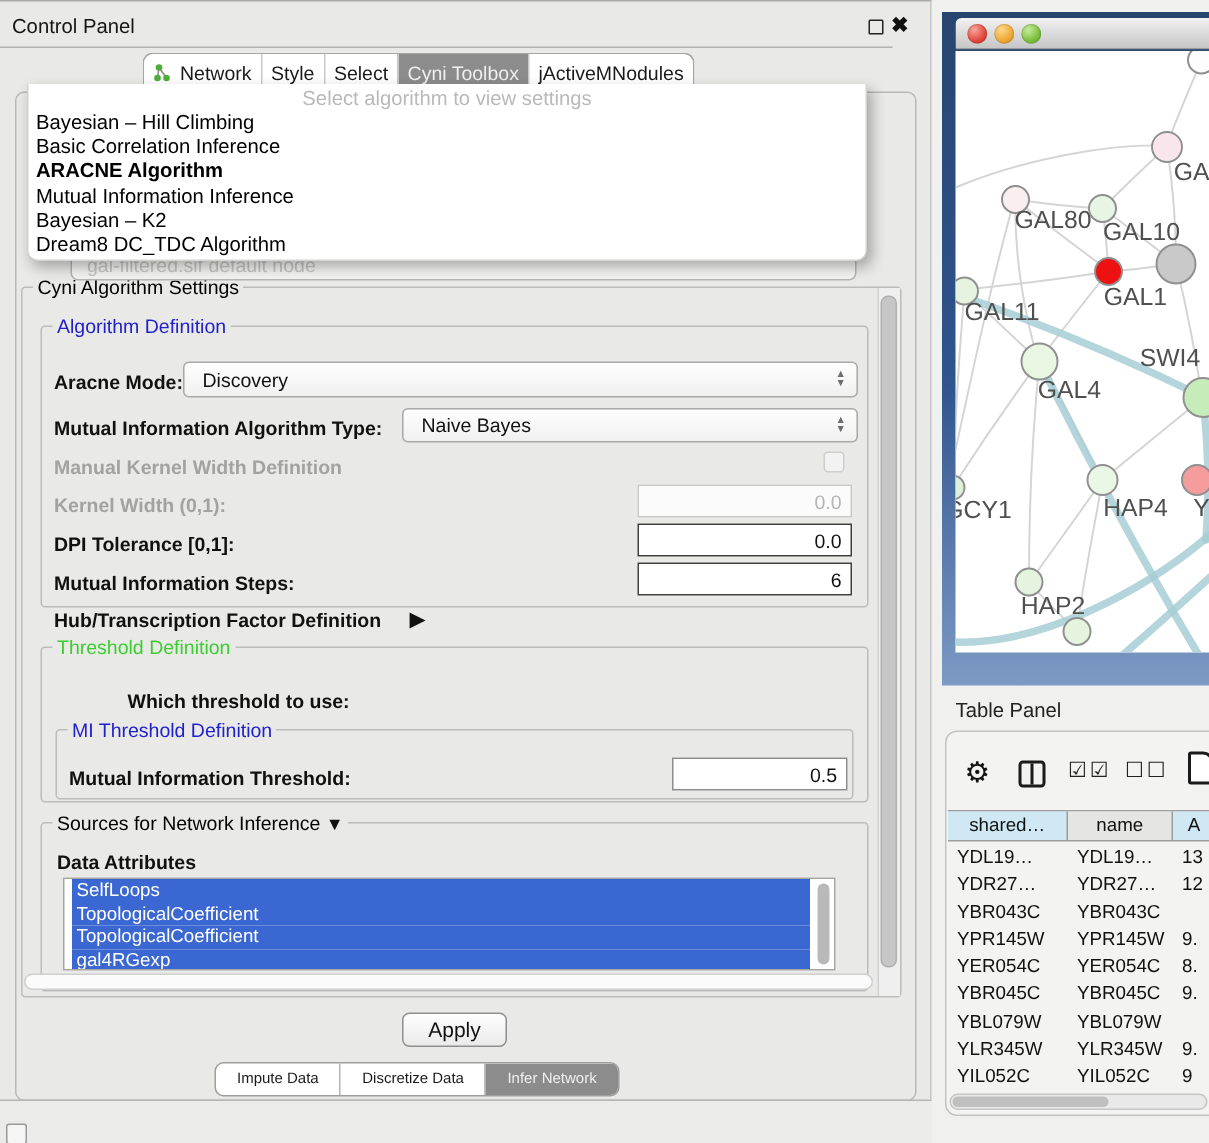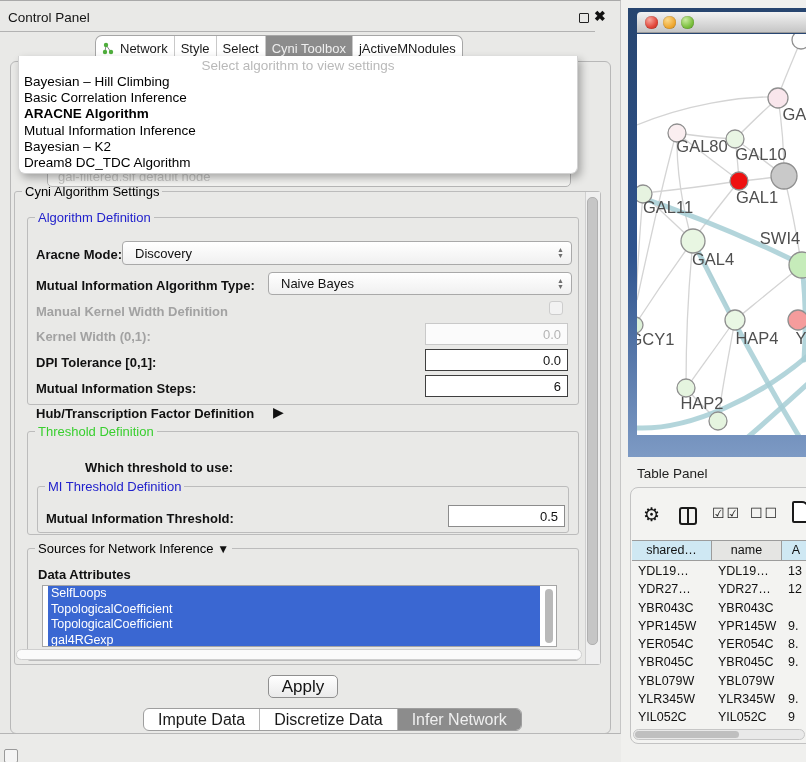--- a/index.html
+++ b/index.html
@@ -67,25 +67,25 @@
   .arrow-right { font-size:14px; color:#111; }
   .arrow-down { font-size:12px; color:#111; }
 
   .attr-list { left:42px; top:584px; width:515px; height:62px; background:#fff; border:1px solid #a5a5a5; overflow:hidden; }
   .attr-item { margin-left:5px; width:492px; height:15.5px; line-height:15.5px; background:#3a67d2; color:#fff;
     font-size:12.5px; padding-left:3px; }
   .attr-scroll { position:absolute; right:3px; top:3px; width:8px; height:54px; background:#b9b9b9; border-radius:4px; }
   .hscroll { left:16px; top:648px; width:566px; height:11px; background:#fbfbfb; border:1px solid #cfcfcf; border-radius:6px; }
 
   .apply-btn { left:268px; top:674px; width:70px; height:23px; border:1px solid #8f8f8f; border-radius:5px;
-    background:linear-gradient(#ffffff,#eaeaea); font-size:17px; text-align:center; line-height:21px; color:#111; }
+    background:linear-gradient(#ffffff,#eaeaea); font-size:14px; text-align:center; line-height:21px; color:#111; }
 
   .bottom-tabstrip { left:143px; top:707px; height:23px; display:flex; background:#fff;
     border:1px solid #9e9e9e; border-radius:6px; overflow:hidden; }
-  .btab { padding:0 14px; line-height:21px; font-size:16px; color:#1a1a1a; }
+  .btab { padding:0 14px; line-height:21px; font-size:10px; color:#1a1a1a; }
   .btab + .btab { border-left:1px solid #b5b5b5; }
   .btab.active { background:#8c8c8c; color:#efefef; }
 
   .mini-float { left:4px; top:749px; width:14px; height:14px; border:1px solid #9a9a9a; border-radius:2px; background:#f5f5f5; }
 
   
   .net-window { left:628px; top:8px; width:190px; height:449px;
     background:linear-gradient(180deg,#27456f 0%, #2f548e 55%, #7d9ac4 100%); }
   .net-titlebar { position:absolute; left:9px; top:4px; width:181px; height:21px;
     background:linear-gradient(#f2f2f2,#c6c6c6); border-bottom:1px solid #9a9a9a; border-radius:4px 0 0 0; }

